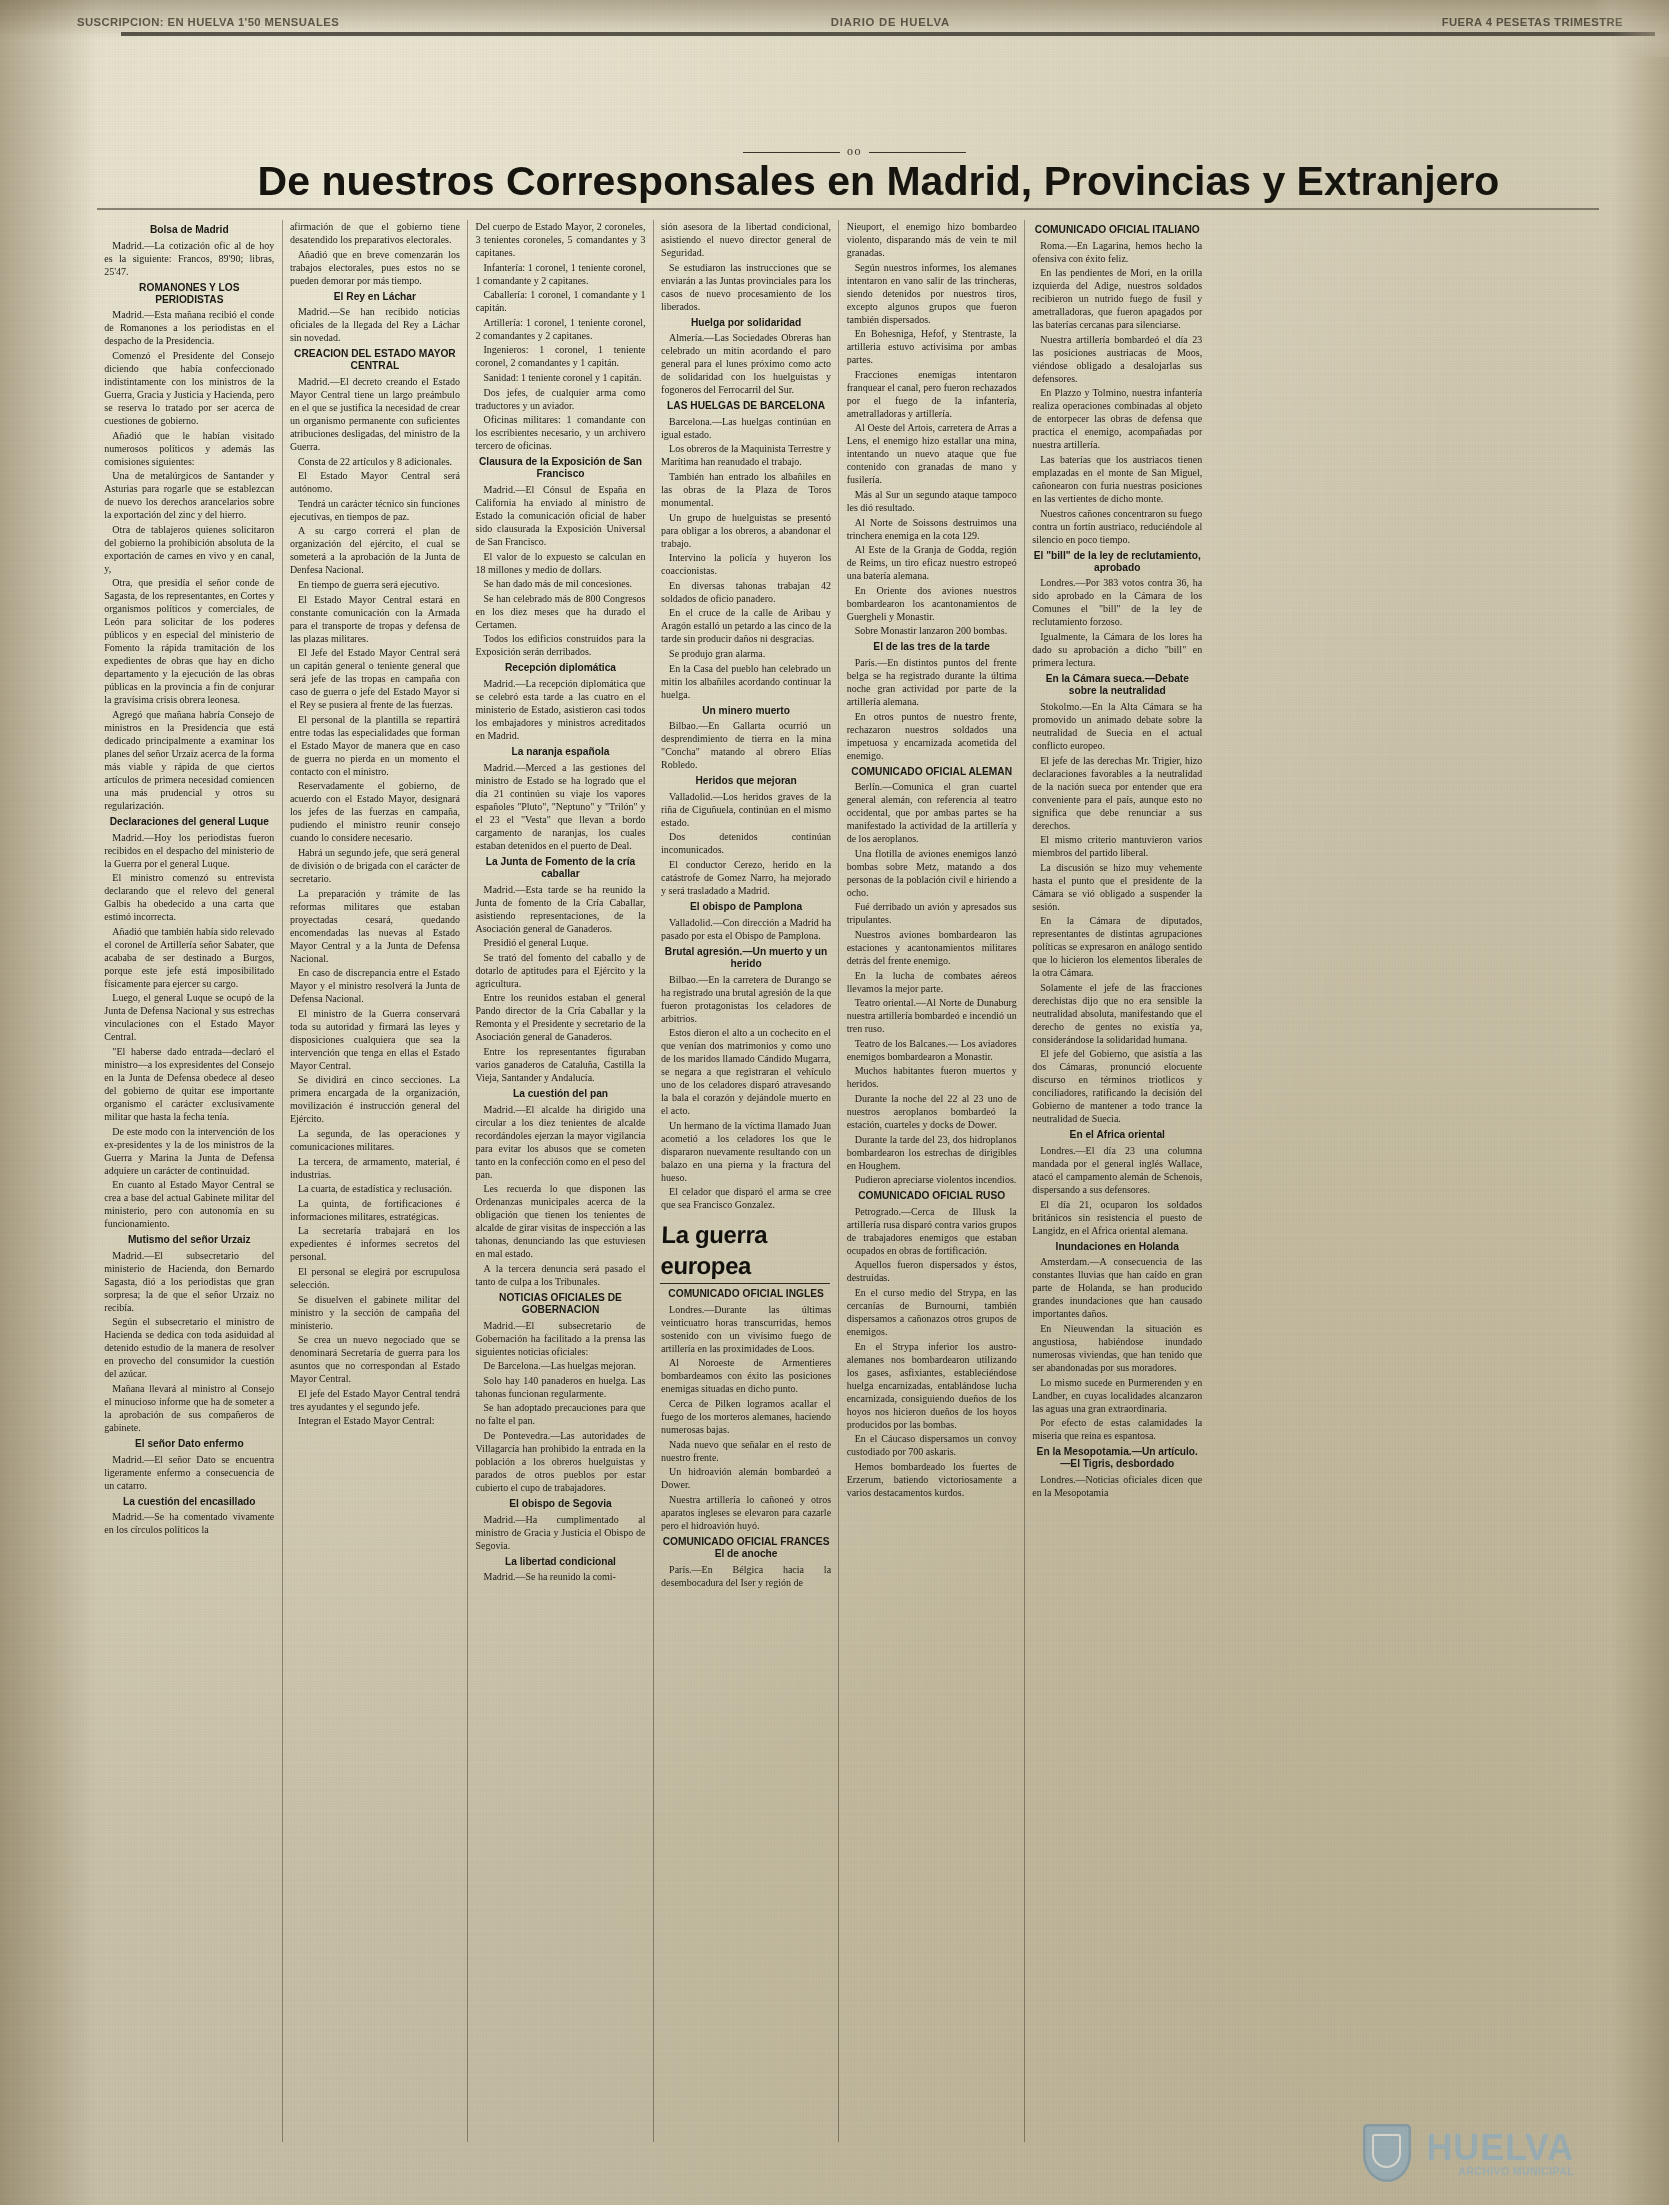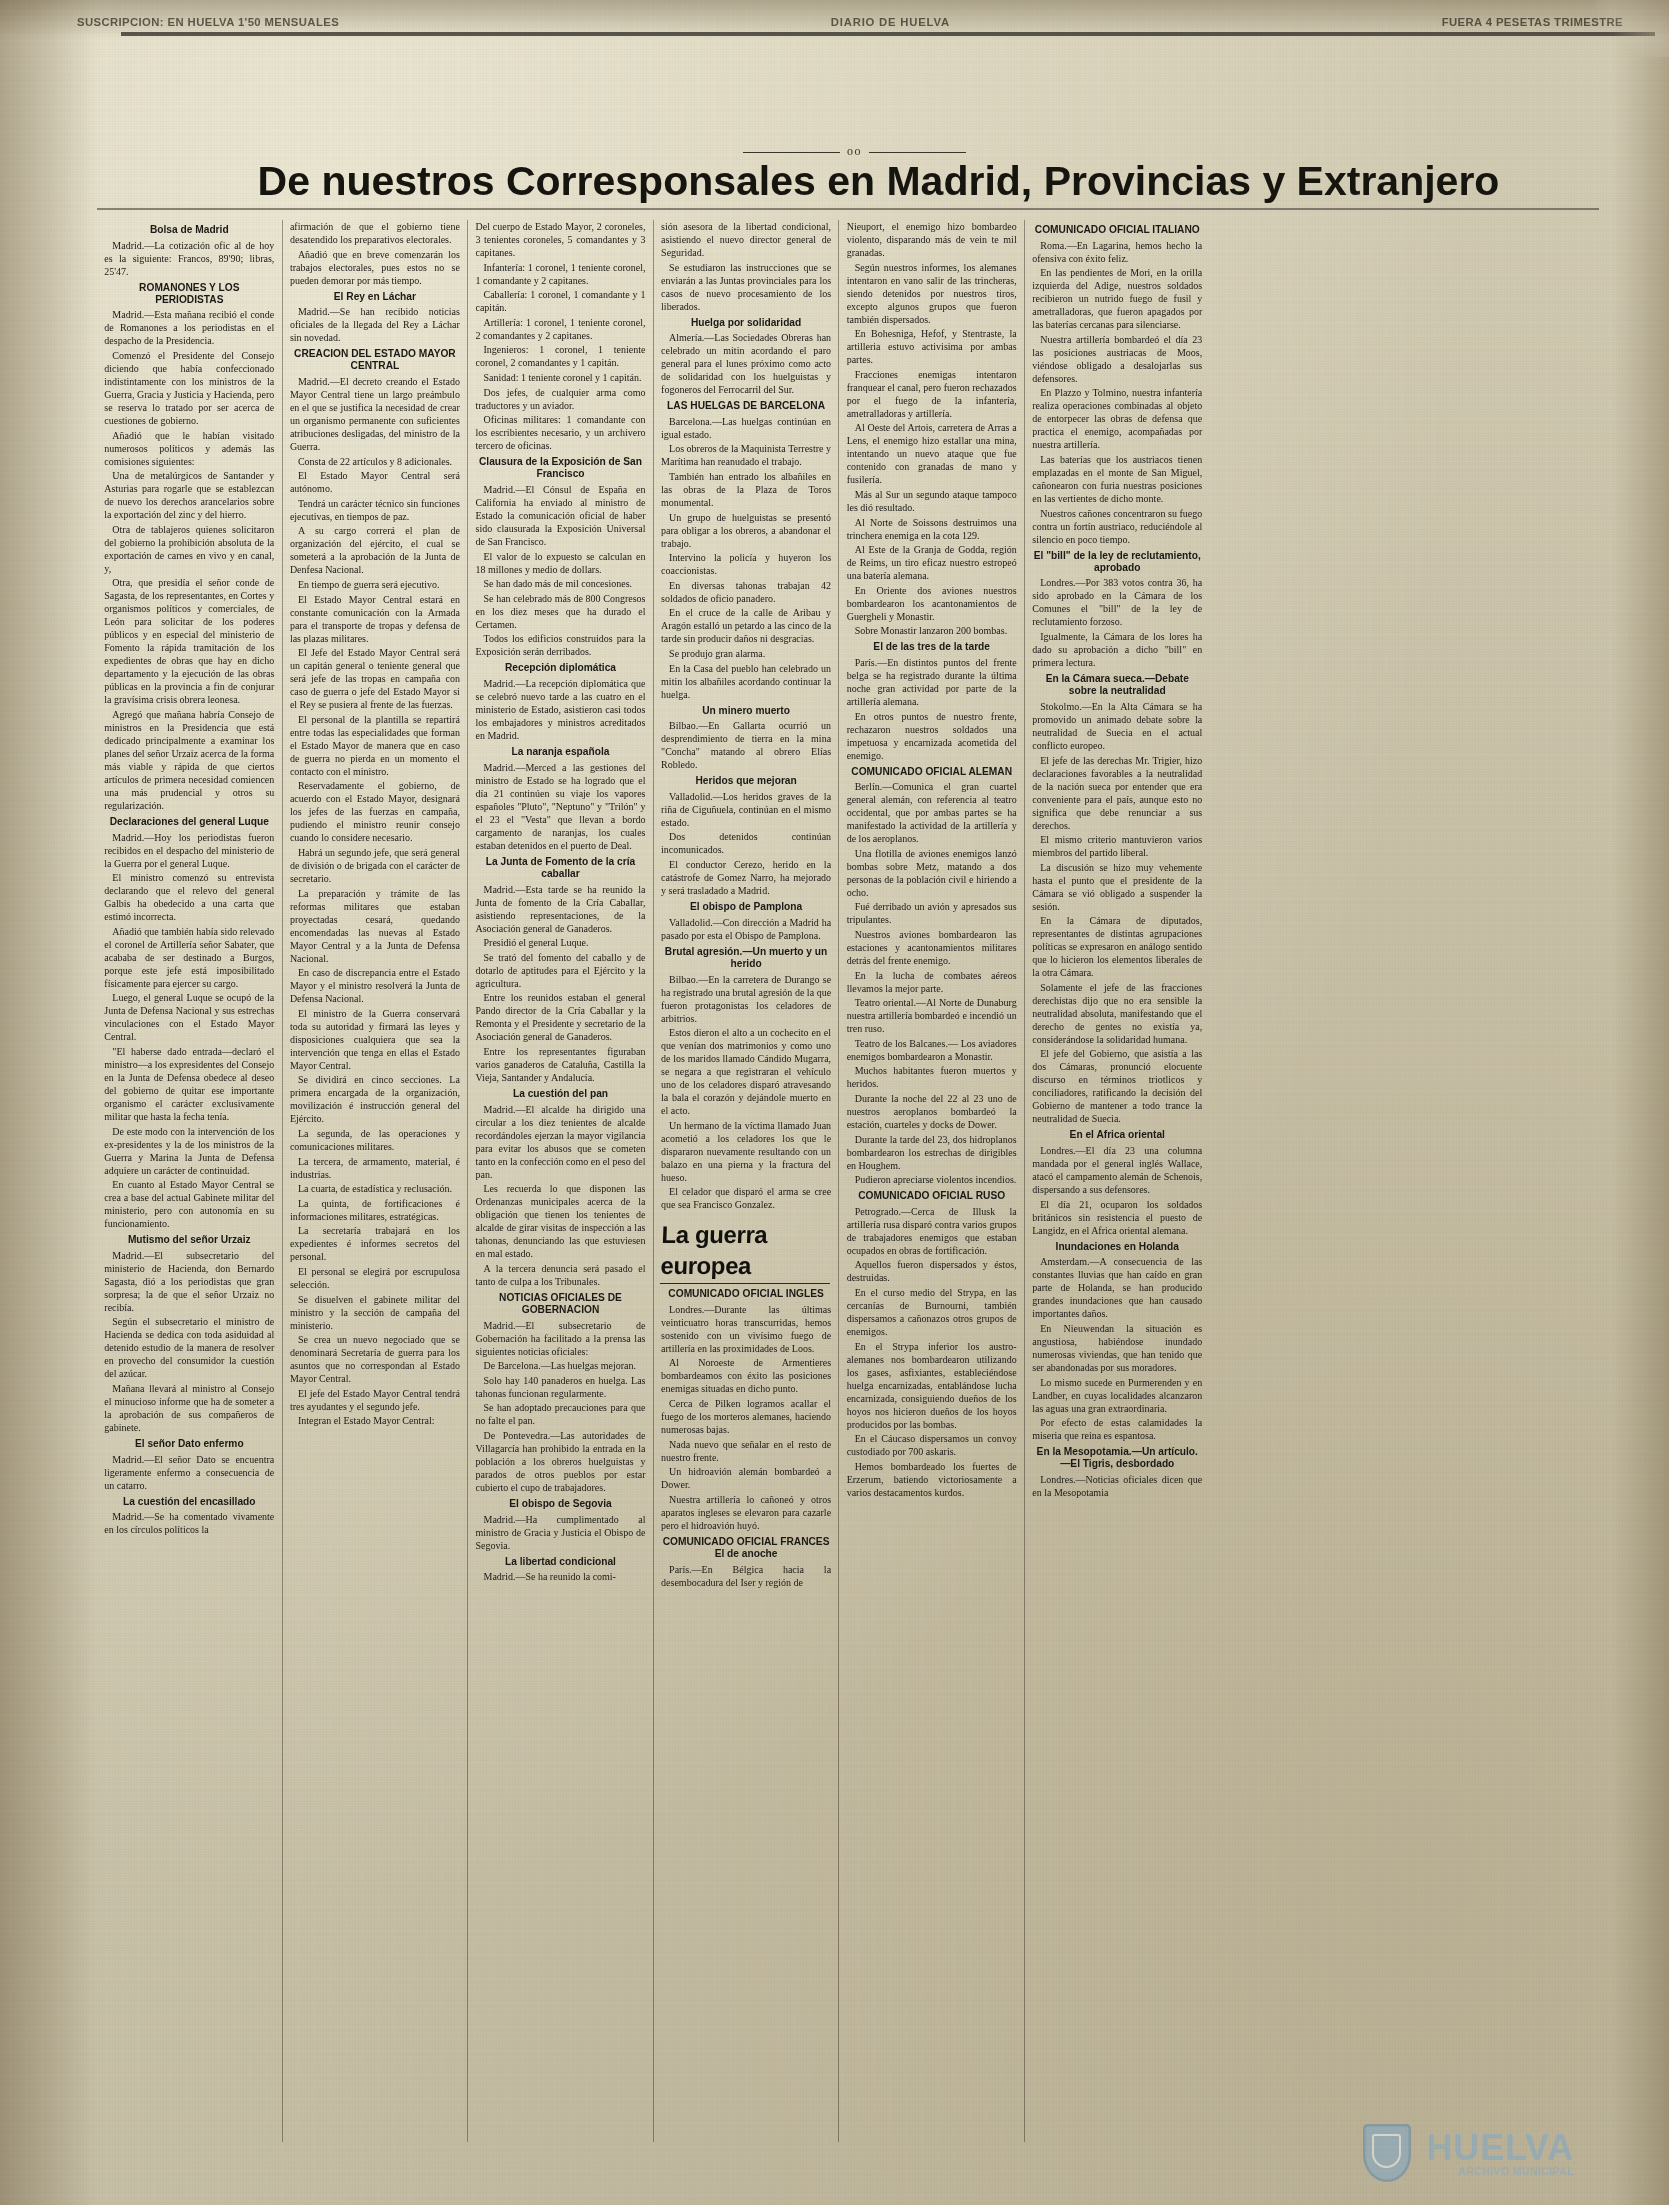--- a/index.html
+++ b/index.html
@@ -242,21 +242,21 @@
         <p>Sanidad: 1 teniente coronel y 1 capitán.</p>
         <p>Dos jefes, de cualquier arma como traductores y un aviador.</p>
         <p>Oficinas militares: 1 comandante con los escribientes necesario, y un archivero tercero de oficinas.</p>
         <div class="hd">Clausura de la Exposición de San Francisco</div>
         <p>Madrid.—El Cónsul de España en California ha enviado al ministro de Estado la comunicación oficial de haber sido clausurada la Exposición Universal de San Francisco.</p>
         <p>El valor de lo expuesto se calculan en 18 millones y medio de dollars.</p>
         <p>Se han dado más de mil concesiones.</p>
         <p>Se han celebrado más de 800 Congresos en los diez meses que ha durado el Certamen.</p>
         <p>Todos los edificios construidos para la Exposición serán derribados.</p>
         <div class="hd">Recepción diplomática</div>
-        <p>Madrid.—La recepción diplomática que se celebró nuevo tarde a las cuatro en el ministerio de Estado, asistieron casi todos los embajadores y ministros acreditados en Madrid.</p>
+        <p>Madrid.—La recepción diplomática que se celebró esta tarde a las cuatro en el ministerio de Estado, asistieron casi todos los embajadores y ministros acreditados en Madrid.</p>
         <div class="hd">La naranja española</div>
         <p>Madrid.—Merced a las gestiones del ministro de Estado se ha logrado que el día 21 continúen su viaje los vapores españoles "Pluto", "Neptuno" y "Trilón" y el 23 el "Vesta" que llevan a bordo cargamento de naranjas, los cuales estaban detenidos en el puerto de Deal.</p>
         <div class="hd">La Junta de Fomento de la cría caballar</div>
         <p>Madrid.—Esta tarde se ha reunido la Junta de fomento de la Cría Caballar, asistiendo representaciones, de la Asociación general de Ganaderos.</p>
         <p>Presidió el general Luque.</p>
         <p>Se trató del fomento del caballo y de dotarlo de aptitudes para el Ejército y la agricultura.</p>
         <p>Entre los reunidos estaban el general Pando director de la Cría Caballar y la Remonta y el Presidente y secretario de la Asociación general de Ganaderos.</p>
         <p>Entre los representantes figuraban varios ganaderos de Cataluña, Castilla la Vieja, Santander y Andalucía.</p>
         <div class="hd">La cuestión del pan</div>
         <p>Madrid.—El alcalde ha dirigido una circular a los diez tenientes de alcalde recordándoles ejerzan la mayor vigilancia para evitar los abusos que se cometen tanto en la confección como en el peso del pan.</p>

